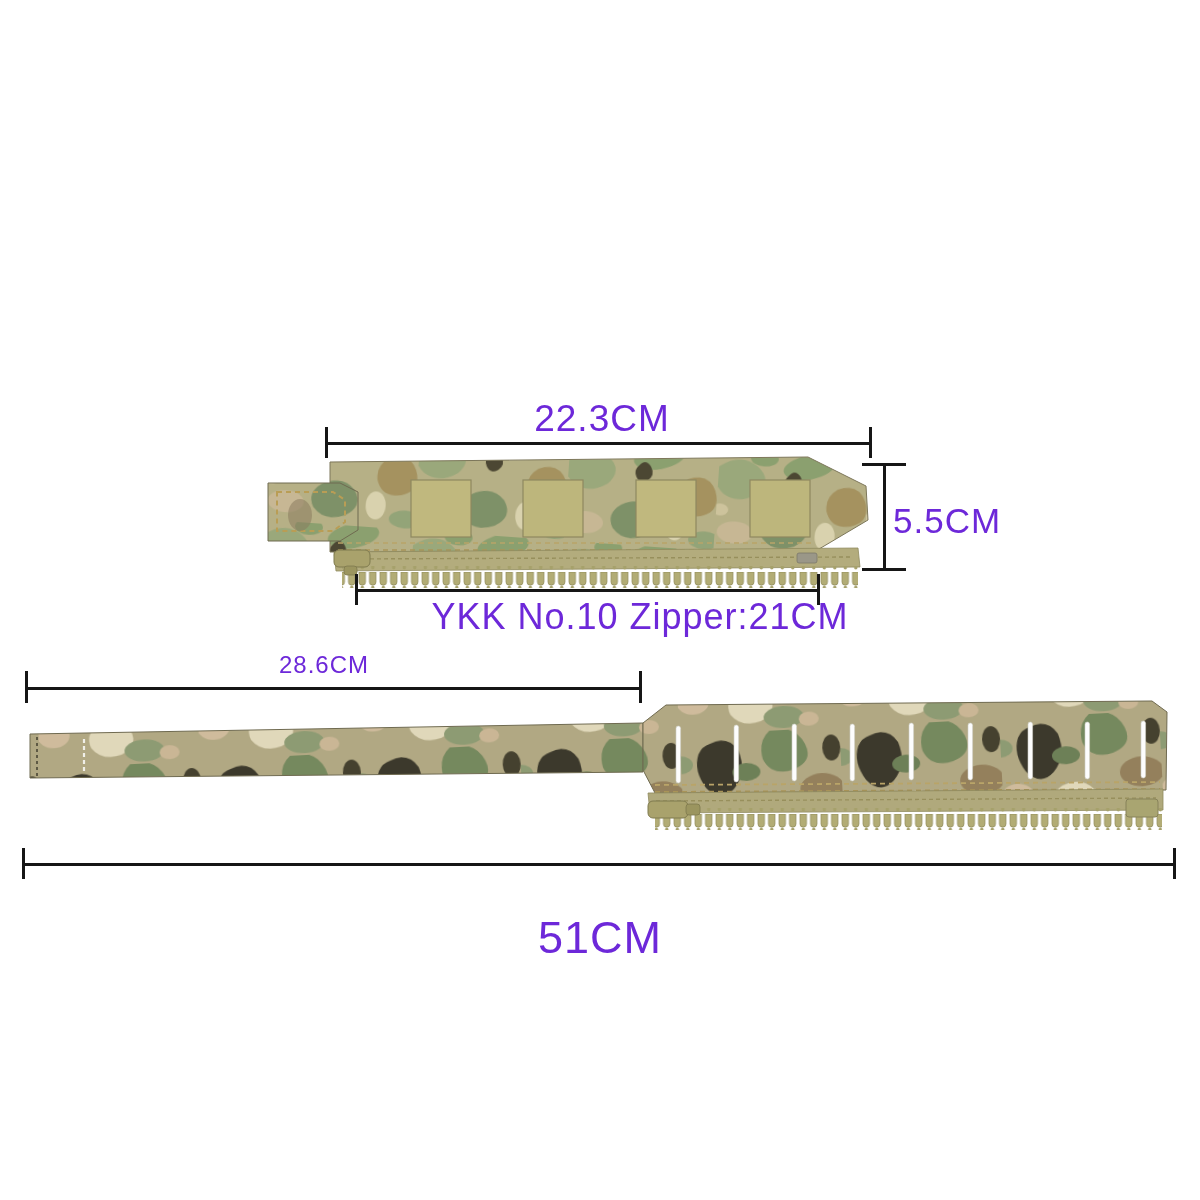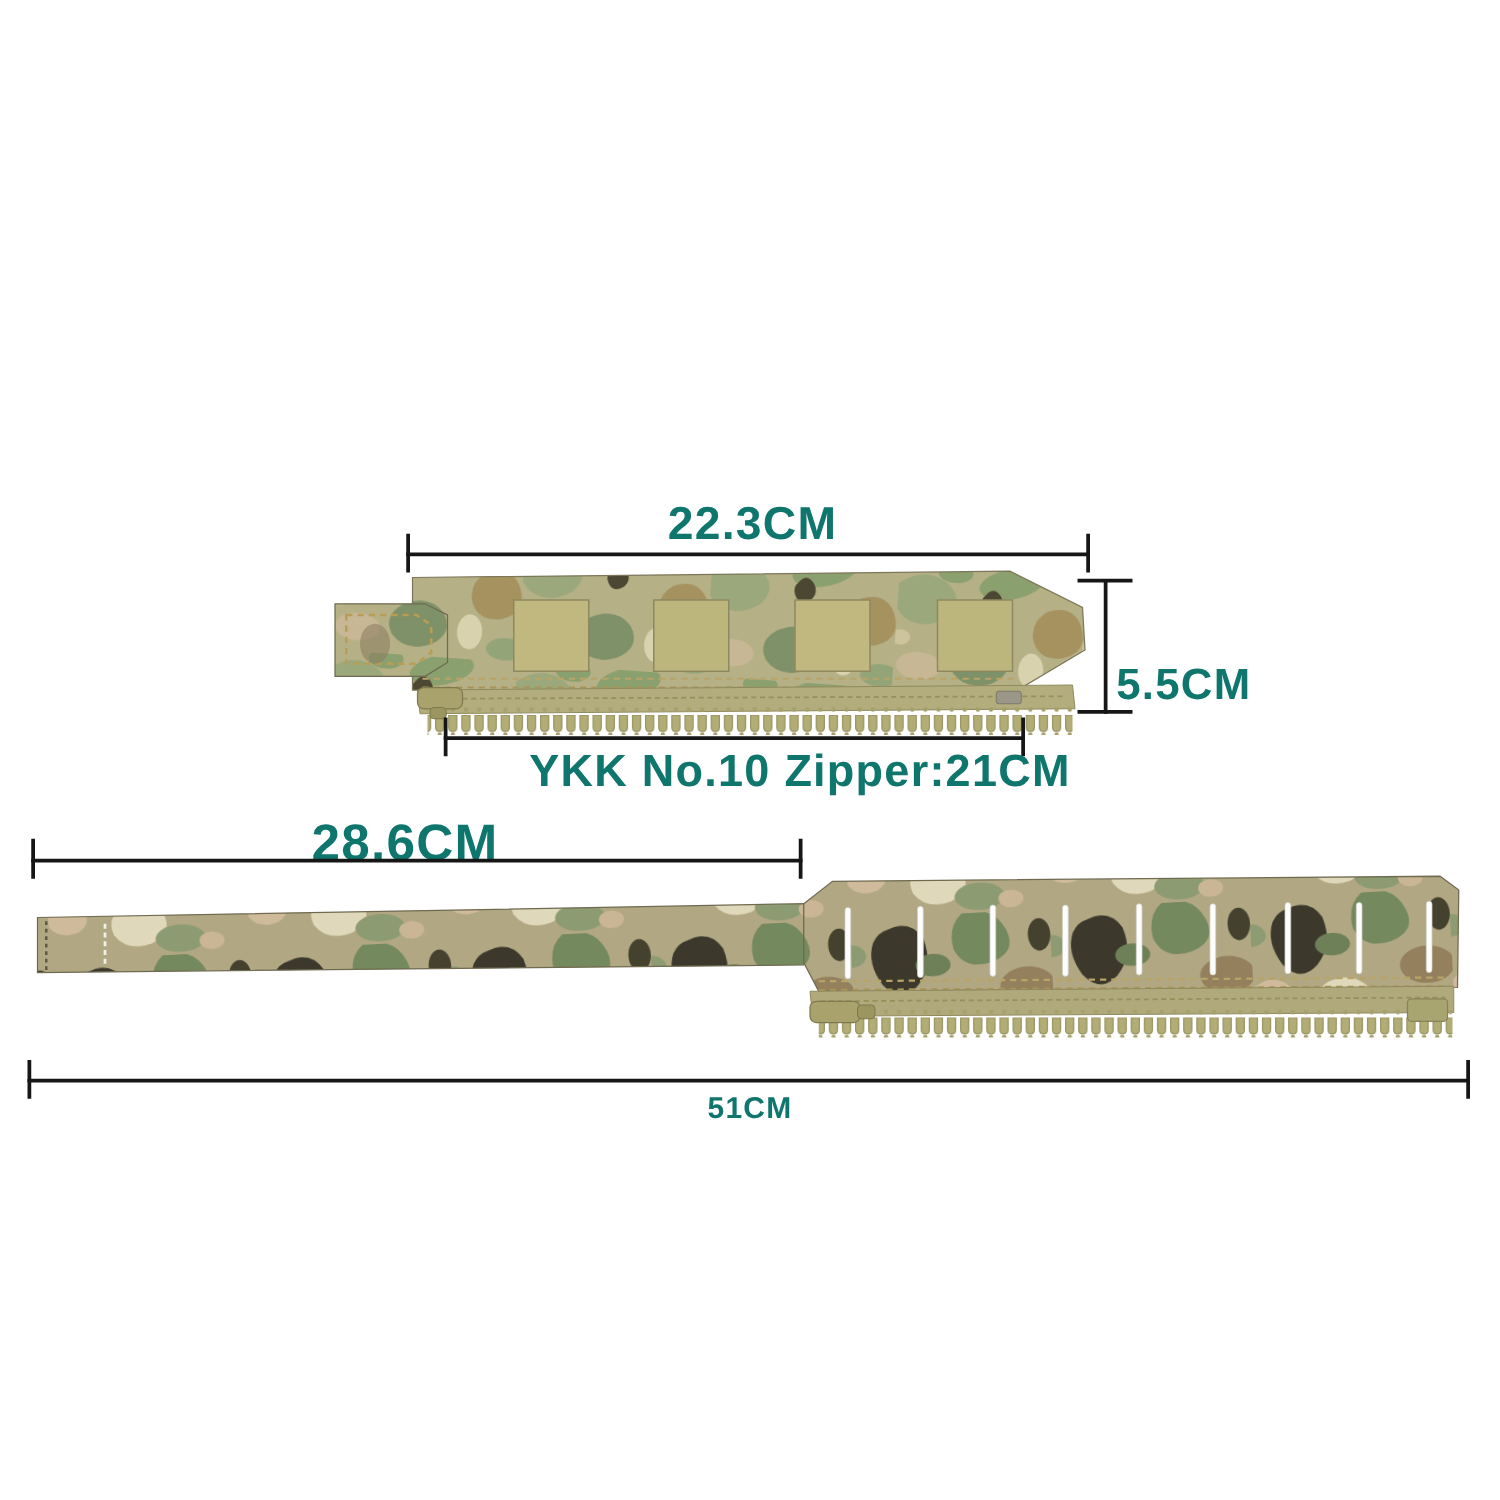--- a/index.html
+++ b/index.html
@@ -1,19 +1,19 @@
 <!DOCTYPE html>
 <html><head>
 <meta charset="utf-8">
 <style>
   html,body{margin:0;padding:0;background:#ffffff;}
   #stage{position:relative;width:1200px;height:1200px;background:#ffffff;overflow:hidden;
          font-family:"Liberation Sans", sans-serif;}
   svg{position:absolute;left:0;top:0;}
-  .dim-label{position:absolute;font-weight:700;color:#0f766e;letter-spacing:1px;white-space:nowrap;}
+  .dim-label{position:absolute;font-weight:400;color:#6d28d9;letter-spacing:1px;white-space:nowrap;}
   .center{transform:translateX(-50%);}
   .hline{position:absolute;background:#161616;height:3px;}
   .vline{position:absolute;background:#161616;width:3px;}
   .tick-v{position:absolute;background:#161616;width:3px;}
   .tick-h{position:absolute;background:#161616;height:3px;}
 </style>
 </head>
 <body>
 
 <div id="stage">
@@ -131,37 +131,37 @@
     <div class="dim-label center" style="left:602px;top:398px;font-size:37px;">22.3CM</div>
     <div class="hline" style="left:325px;top:442px;width:547px;"></div>
     <div class="tick-v" style="left:325px;top:427px;height:31px;"></div>
     <div class="tick-v" style="left:869px;top:427px;height:31px;"></div>
   </div>
 
   <div>
     <div class="vline" style="left:883px;top:464px;height:107px;"></div>
     <div class="tick-h" style="left:862px;top:463px;width:44px;"></div>
     <div class="tick-h" style="left:862px;top:568px;width:44px;"></div>
-    <div class="dim-label" style="left:893px;top:501px;font-size:35px;margin-top:27px;">5.5CM</div>
+    <div class="dim-label" style="left:893px;top:501px;font-size:35px;">5.5CM</div>
   </div>
 
   <div>
     <div class="hline" style="left:355px;top:589px;width:465px;"></div>
     <div class="tick-v" style="left:355px;top:574px;height:31px;"></div>
     <div class="tick-v" style="left:817px;top:574px;height:31px;"></div>
     <div class="dim-label center" style="left:640px;top:596px;font-size:36px;">YKK No.10 Zipper:21CM</div>
   </div>
 
   <div>
-    <div class="dim-label center" style="left:324px;top:651px;font-size:41px;">28.6CM</div>
+    <div class="dim-label center" style="left:324px;top:651px;font-size:24px;">28.6CM</div>
     <div class="hline" style="left:25px;top:687px;width:617px;"></div>
     <div class="tick-v" style="left:25px;top:671px;height:32px;"></div>
     <div class="tick-v" style="left:639px;top:671px;height:32px;"></div>
   </div>
 
   <div>
     <div class="hline" style="left:22px;top:863px;width:1154px;"></div>
     <div class="tick-v" style="left:22px;top:848px;height:31px;"></div>
     <div class="tick-v" style="left:1173px;top:848px;height:31px;"></div>
-    <div class="dim-label center" style="left:600px;top:873px;font-size:24px;">51CM</div>
+    <div class="dim-label center" style="left:600px;top:912px;font-size:45px;">51CM</div>
   </div>
 
 </div>
 
 </body></html>

